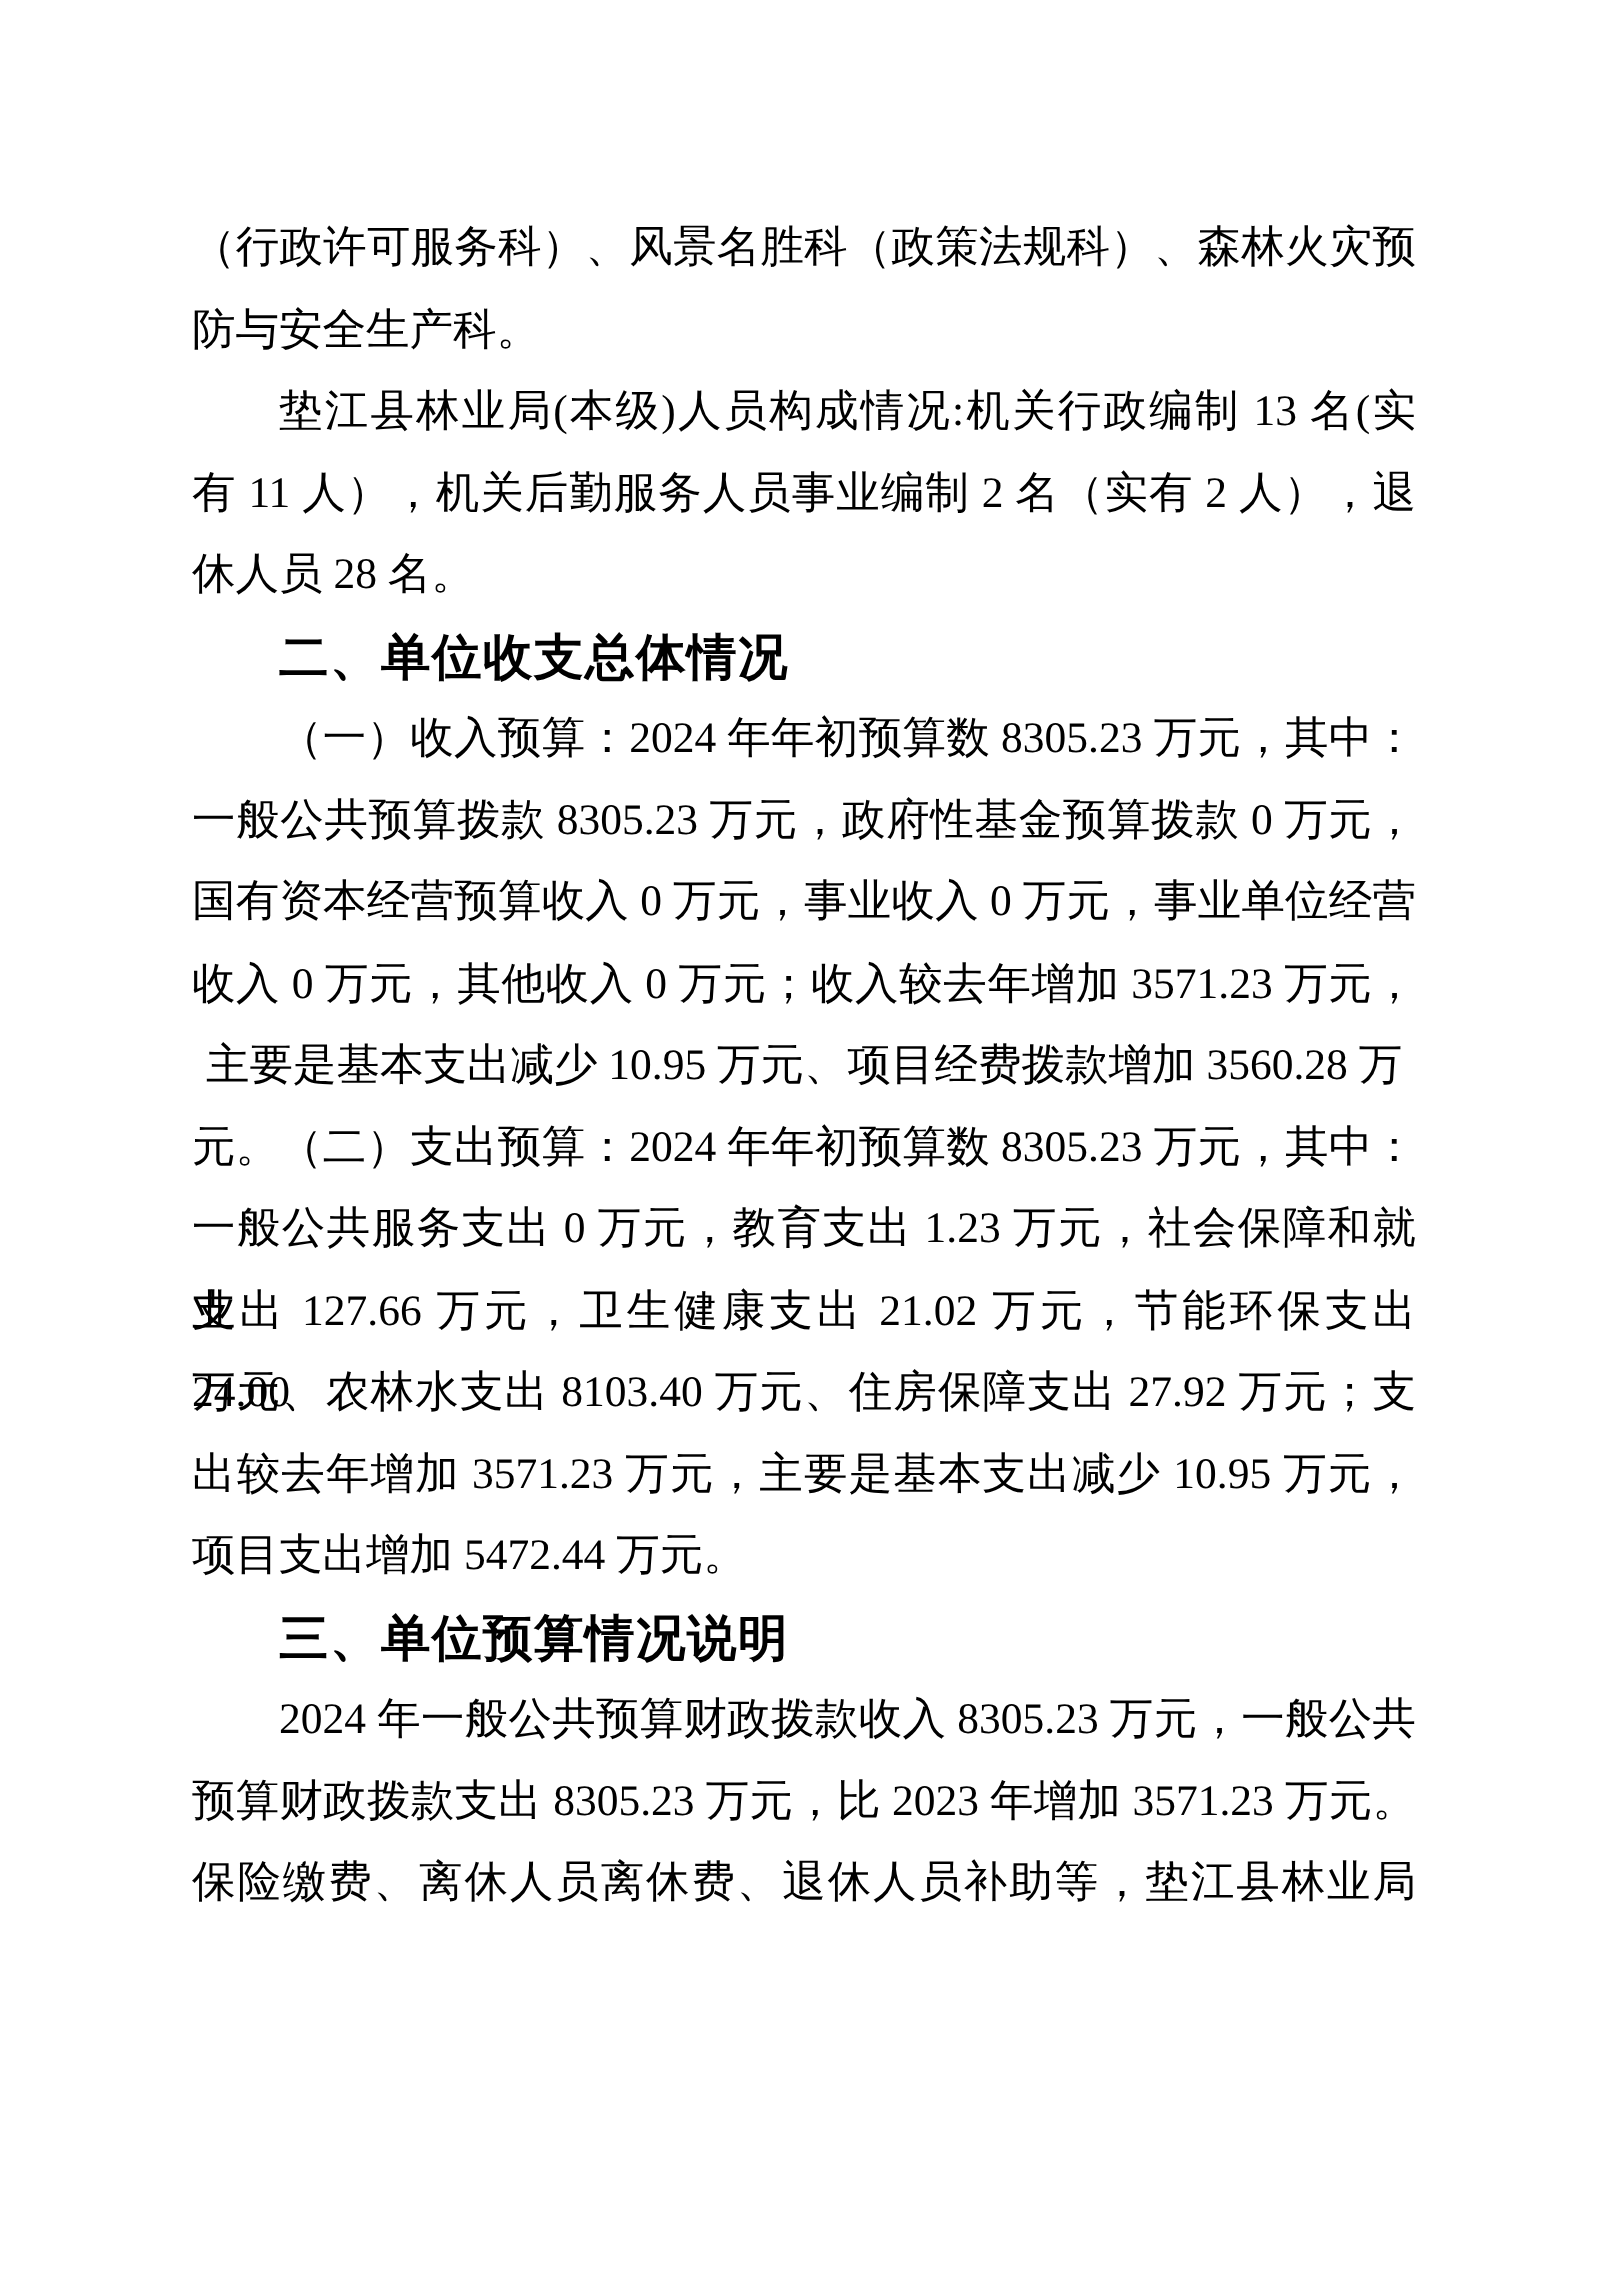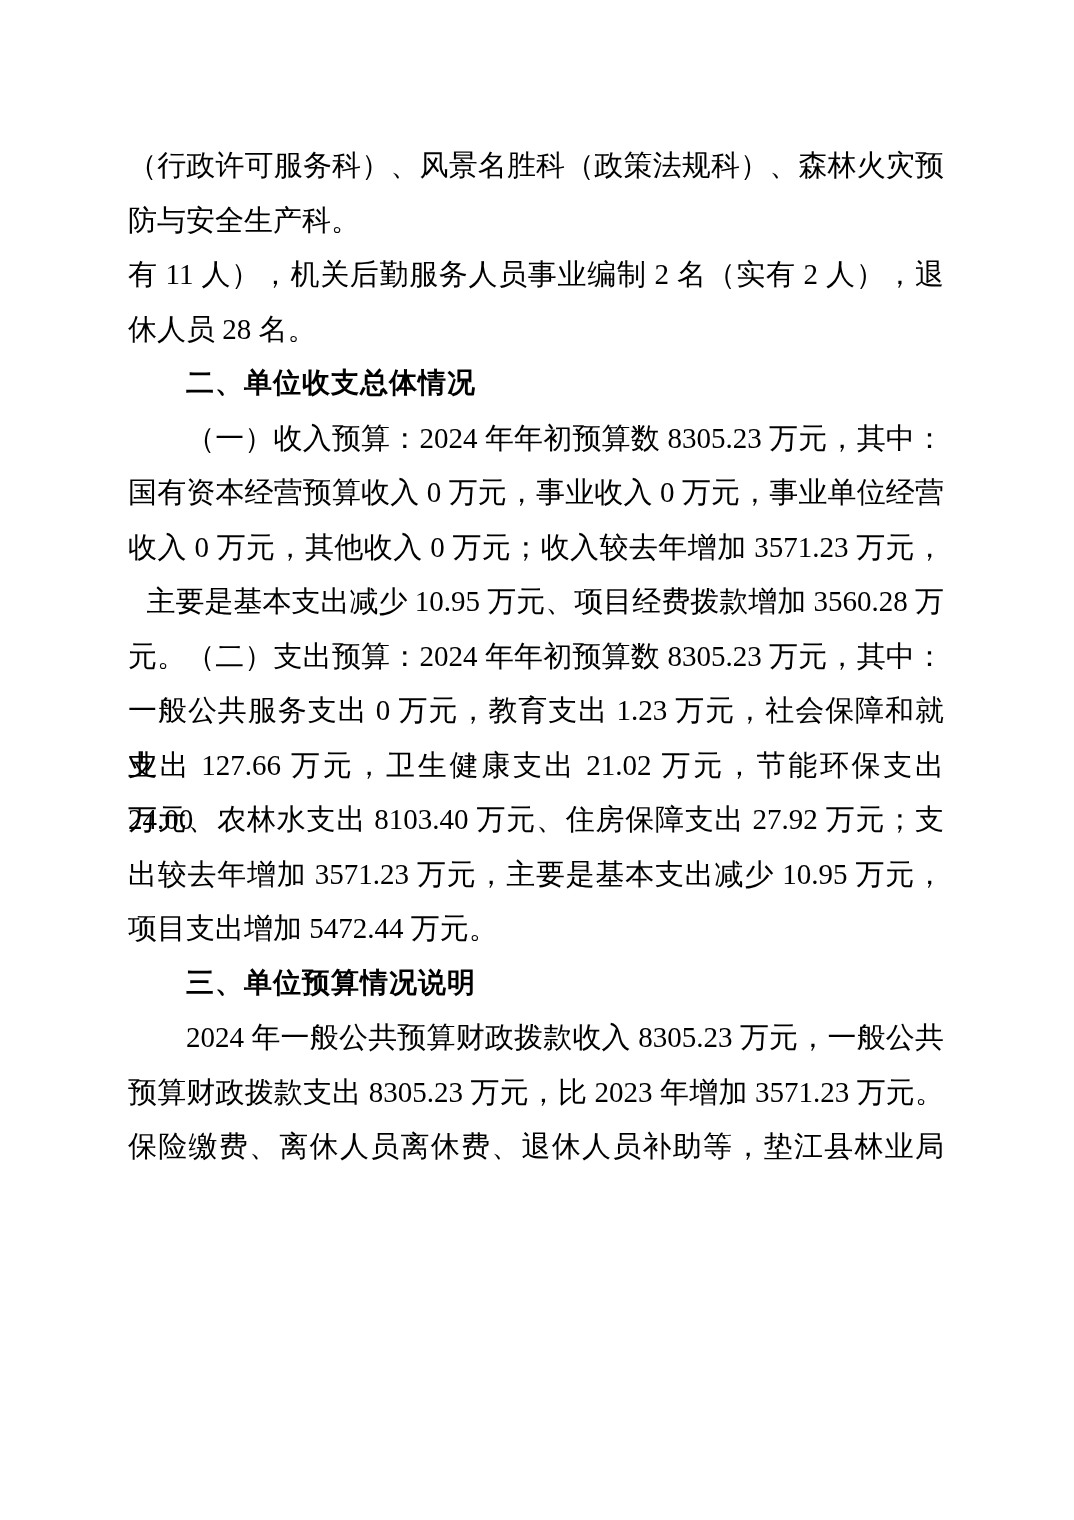--- a/index.html
+++ b/index.html
@@ -24,42 +24,44 @@
     font-size: 29px;
     font-family: "Liberation Serif", "DejaVu Serif", serif;
     color: #000000;
     text-align: justify;
     text-align-last: justify;
   }
   .line.indent {
     padding-left: 58px;
   }
   .line.end {
-    text-align: right;
+    text-align: center;
     text-align-last: left;
   }
   .line.heading {
     font-family: "Liberation Sans", "DejaVu Sans", sans-serif;
     font-weight: 700;
-    font-size: 28px;
+    font-size: 33px;
     text-align: center;
     text-align-last: left;
     letter-spacing: 1px;
   }
 </style>
 </head>
 <body>
 
 <div class="page">
   <div class="line">（行政许可服务科）、风景名胜科（政策法规科）、森林火灾预</div>
   <div class="line end">防与安全生产科。</div>
+  <div class="line indent">垫江县林业局(本级)人员构成情况:机关行政编制 13 名(实</div>
   <div class="line">有 11 人），机关后勤服务人员事业编制 2 名（实有 2 人），退</div>
   <div class="line end">休人员 28 名。</div>
   <div class="line heading indent">二、单位收支总体情况</div>
   <div class="line indent">（一）收入预算：2024 年年初预算数 8305.23 万元，其中：</div>
+  <div class="line">一般公共预算拨款 8305.23 万元，政府性基金预算拨款 0 万元，</div>
   <div class="line">国有资本经营预算收入 0 万元，事业收入 0 万元，事业单位经营</div>
   <div class="line">收入 0 万元，其他收入 0 万元；收入较去年增加 3571.23 万元，</div>
   <div class="line end">主要是基本支出减少 10.95 万元、项目经费拨款增加 3560.28 万元。</div>
   <div class="line indent">（二）支出预算：2024 年年初预算数 8305.23 万元，其中：</div>
   <div class="line">一般公共服务支出 0 万元，教育支出 1.23 万元，社会保障和就业</div>
   <div class="line">支出 127.66 万元，卫生健康支出 21.02 万元，节能环保支出 24.00</div>
   <div class="line">万元、农林水支出 8103.40 万元、住房保障支出 27.92 万元；支</div>
   <div class="line">出较去年增加 3571.23 万元，主要是基本支出减少 10.95 万元，</div>
   <div class="line end">项目支出增加 5472.44 万元。</div>
   <div class="line heading indent">三、单位预算情况说明</div>

